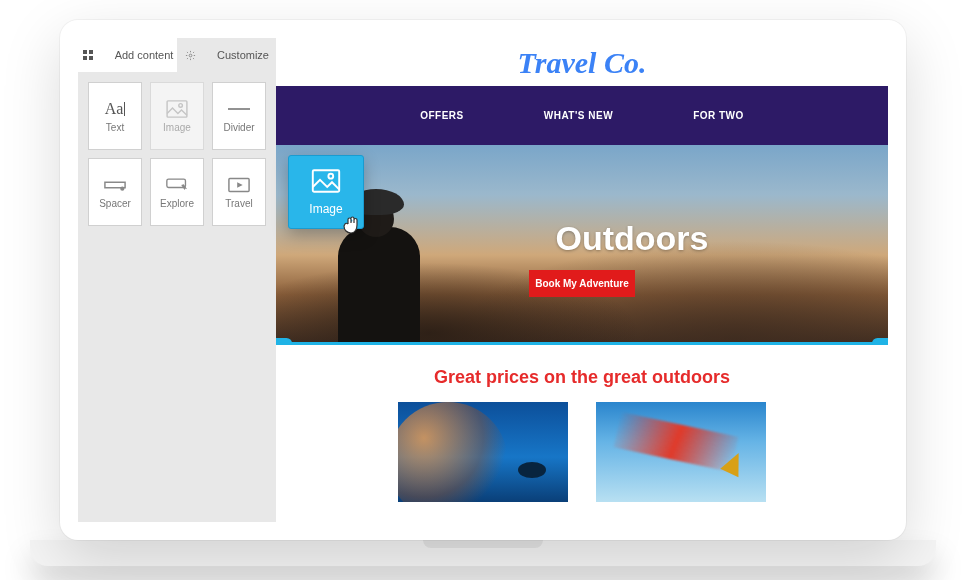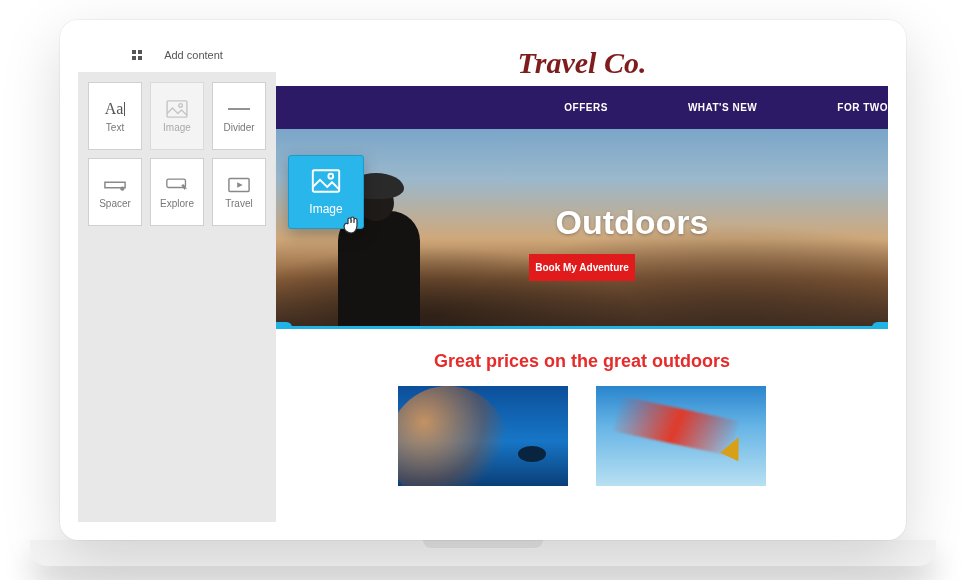--- a/index.html
+++ b/index.html
@@ -70,35 +70,35 @@
   .canvas {
     flex: 1;
     background: #fff;
     position: relative;
     overflow: hidden;
   }
   .brand {
     text-align: center;
     font-family: "Brush Script MT", cursive;
     font-size: 30px;
-    color: #7f1d1d;
+    color: #3b82f6;
     padding: 8px 0 6px;
     font-style: italic;
     font-weight: 600;
   }
   .navbar {
     background: #2d1a66;
     color: #fff;
     display: flex;
-    justify-content: flex-end;
+    justify-content: center;
     gap: 80px;
     font-size: 10px;
     font-weight: 700;
     letter-spacing: 0.5px;
-    padding: 16px 0;
+    padding: 24px 0;
   }
   .hero {
     position: relative;
     height: 200px;
     overflow: hidden;
     background: linear-gradient(180deg,#7aa6c9 0%, #9bb8cc 25%, #cfa87a 55%, #8b5f3a 75%, #412e22 100%);
   }
   .hero::before {
     content:"";
     position:absolute; left:0; right:0; bottom:0; height:120px;
@@ -258,20 +258,29 @@
       <div class="tab active">
         <span class="ticon">
           <svg width="10" height="10" viewBox="0 0 10 10">
               <rect x="0" y="0" width="4" height="4" fill="#555"></rect>
               <rect x="6" y="0" width="4" height="4" fill="#555"></rect>
               <rect x="0" y="6" width="4" height="4" fill="#555"></rect>
               <rect x="6" y="6" width="4" height="4" fill="#555"></rect>
             </svg>
         </span>
         <span>Add content</span>
+      </div>
+      <div class="tab">
+        <span class="ticon">
+          <svg width="11" height="11" viewBox="0 0 24 24" fill="none" stroke="#888" stroke-width="2">
+              <circle cx="12" cy="12" r="3"></circle>
+              <path d="M12 2v3M12 19v3M4.2 4.2l2.1 2.1M17.7 17.7l2.1 2.1M2 12h3M19 12h3M4.2 19.8l2.1-2.1M17.7 6.3l2.1-2.1"></path>
+            </svg>
+        </span>
+        <span>Customize</span>
       </div>
     </div>
 
     <div class="block-grid">
       <div class="block">
         <span class="bicon" style="font-family:Georgia,serif;font-size:16px;color:#555;">Aa<span style="display:inline-block;width:1px;height:14px;background:#555;margin-left:1px;vertical-align:-2px;"></span></span>
         <span>Text</span>
       </div>
       <div class="block faded">
         <span class="bicon">

